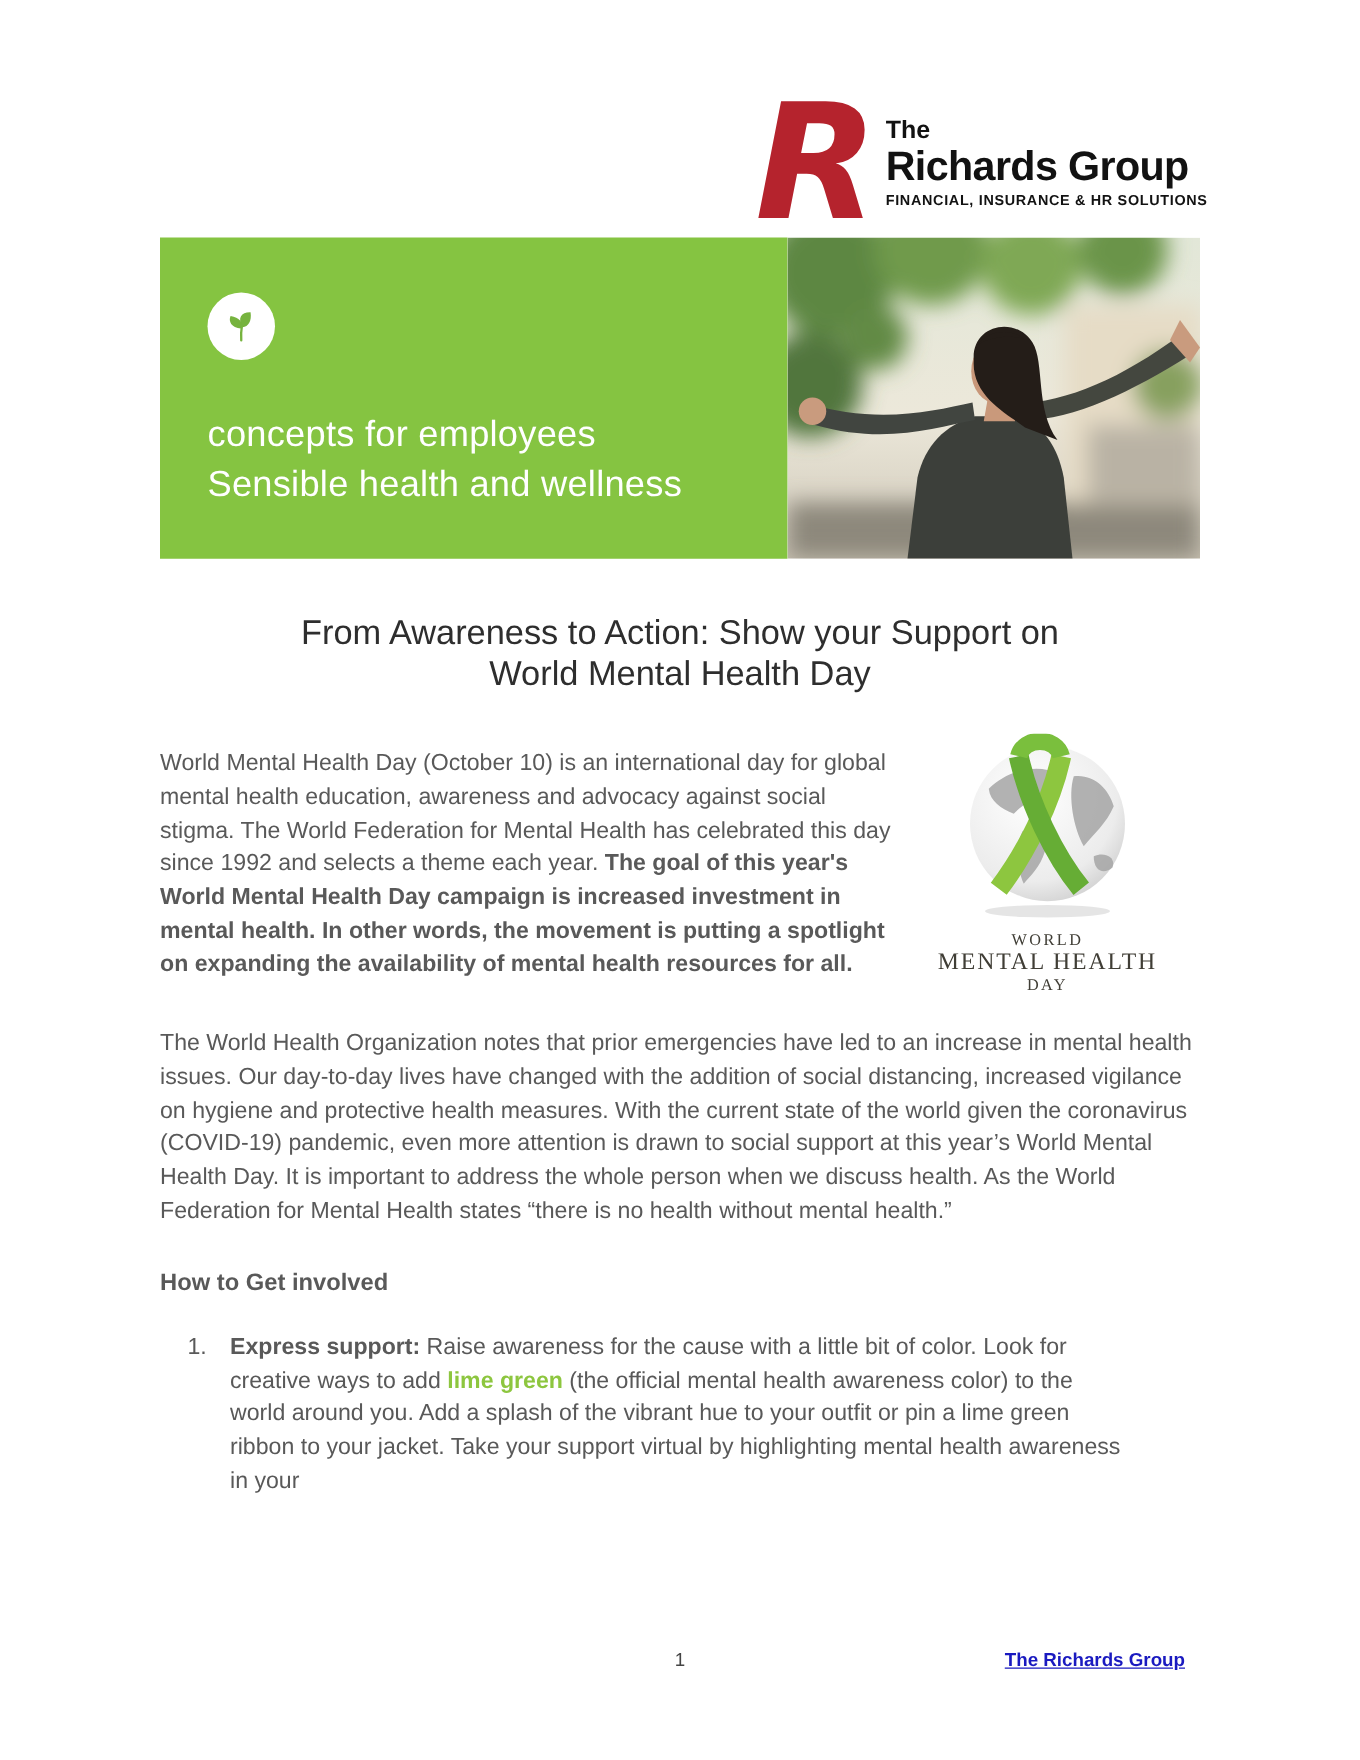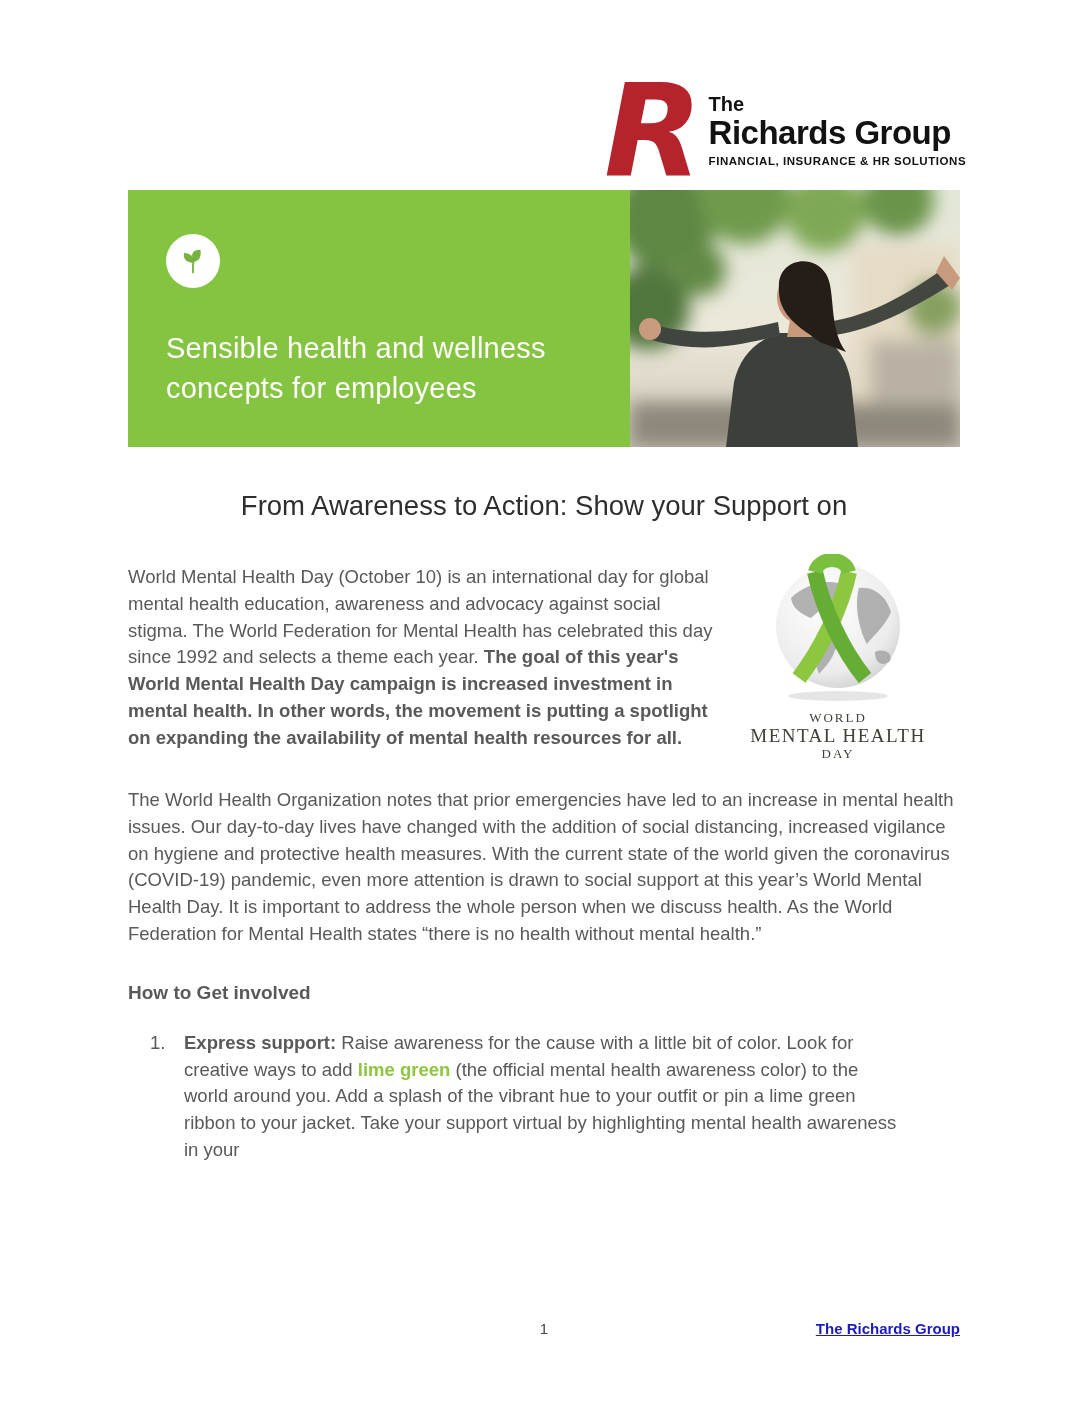--- a/index.html
+++ b/index.html
@@ -111,21 +111,21 @@
   b { font-weight: bold; }
 
   
   .footer { position: absolute; top: 1320px; left: 128px; width: 832px; height: 24px; }
   .page-num {
     position: absolute; left: 0; right: 0;
     text-align: center;
     color: #444444; font-size: 15px;
   }
   .footer-link {
-    position: absolute; right: 0; top: 0;
+    position: absolute; right: 12px; top: 0;
     color: #1a1ac0;
     font-size: 15px;
     font-weight: bold;
     text-decoration: underline;
     cursor: pointer;
   }
 </style>
 </head>
 <body>
 
@@ -145,22 +145,22 @@
       <div class="uba-logo-row">
         <div class="uba-circle">
           <svg width="32" height="32" viewBox="0 0 24 24">
             <path d="M12.6 12.8 C9.6 6.6 12.2 3.4 17.6 3.6 C18.4 9.0 16.3 12.2 12.8 12.6 Z" fill="#76b33e"></path>
             <path d="M11.9 13.4 C5.9 12.9 4.2 8.8 5.6 5.8 C10.9 6.6 13.2 9.6 12.3 13.2 Z" fill="#76b33e"></path>
             <path d="M12 20.5 C11.8 17 12 14 12.4 11.6" stroke="#76b33e" stroke-width="1.4" fill="none" stroke-linecap="round"></path>
           </svg>
         </div>
       </div>
       <div class="banner-tagline">
+        <div>concepts for employees</div>
         <div>Sensible health and wellness</div>
-        <div>concepts for employees</div>
       </div>
     </div>
     <div class="banner-photo">
       <svg width="330" height="257" viewBox="0 0 330 257" preserveAspectRatio="none">
         <defs>
           <linearGradient id="sky" x1="0" y1="0" x2="0" y2="1">
             <stop offset="0" stop-color="#e2e7d8"></stop>
             <stop offset="0.55" stop-color="#ece8da"></stop>
             <stop offset="1" stop-color="#cdc6b7"></stop>
           </linearGradient>
@@ -193,20 +193,21 @@
           <path d="M152 86 C160 74 180 72 190 82 C184 78 164 78 152 86 Z" fill="#241d18"></path>
         </g>
       </svg>
     </div>
   </div>
 
   <div class="content">
 
     <h1 class="title">
       <div>From Awareness to Action: Show your Support on</div>
+      <div>World Mental Health Day</div>
     </h1>
 
     <div class="row1">
       <p class="p-body p1"><span>World Mental Health Day (October 10) is an international day for global mental health education, awareness and advocacy against social stigma. The World Federation for Mental Health has celebrated this day since 1992 and selects a theme each year. </span><b>The goal of this year's World Mental Health Day campaign is increased investment in mental health. In other words, the movement is putting a spotlight on expanding the availability of mental health resources for all.</b></p>
 
       <figure class="ribbon-fig">
         <svg width="150" height="150" viewBox="0 0 150 150">
           <defs>
             <radialGradient id="globeGrad" cx="0.4" cy="0.32" r="0.85">
               <stop offset="0" stop-color="#ffffff"></stop>

